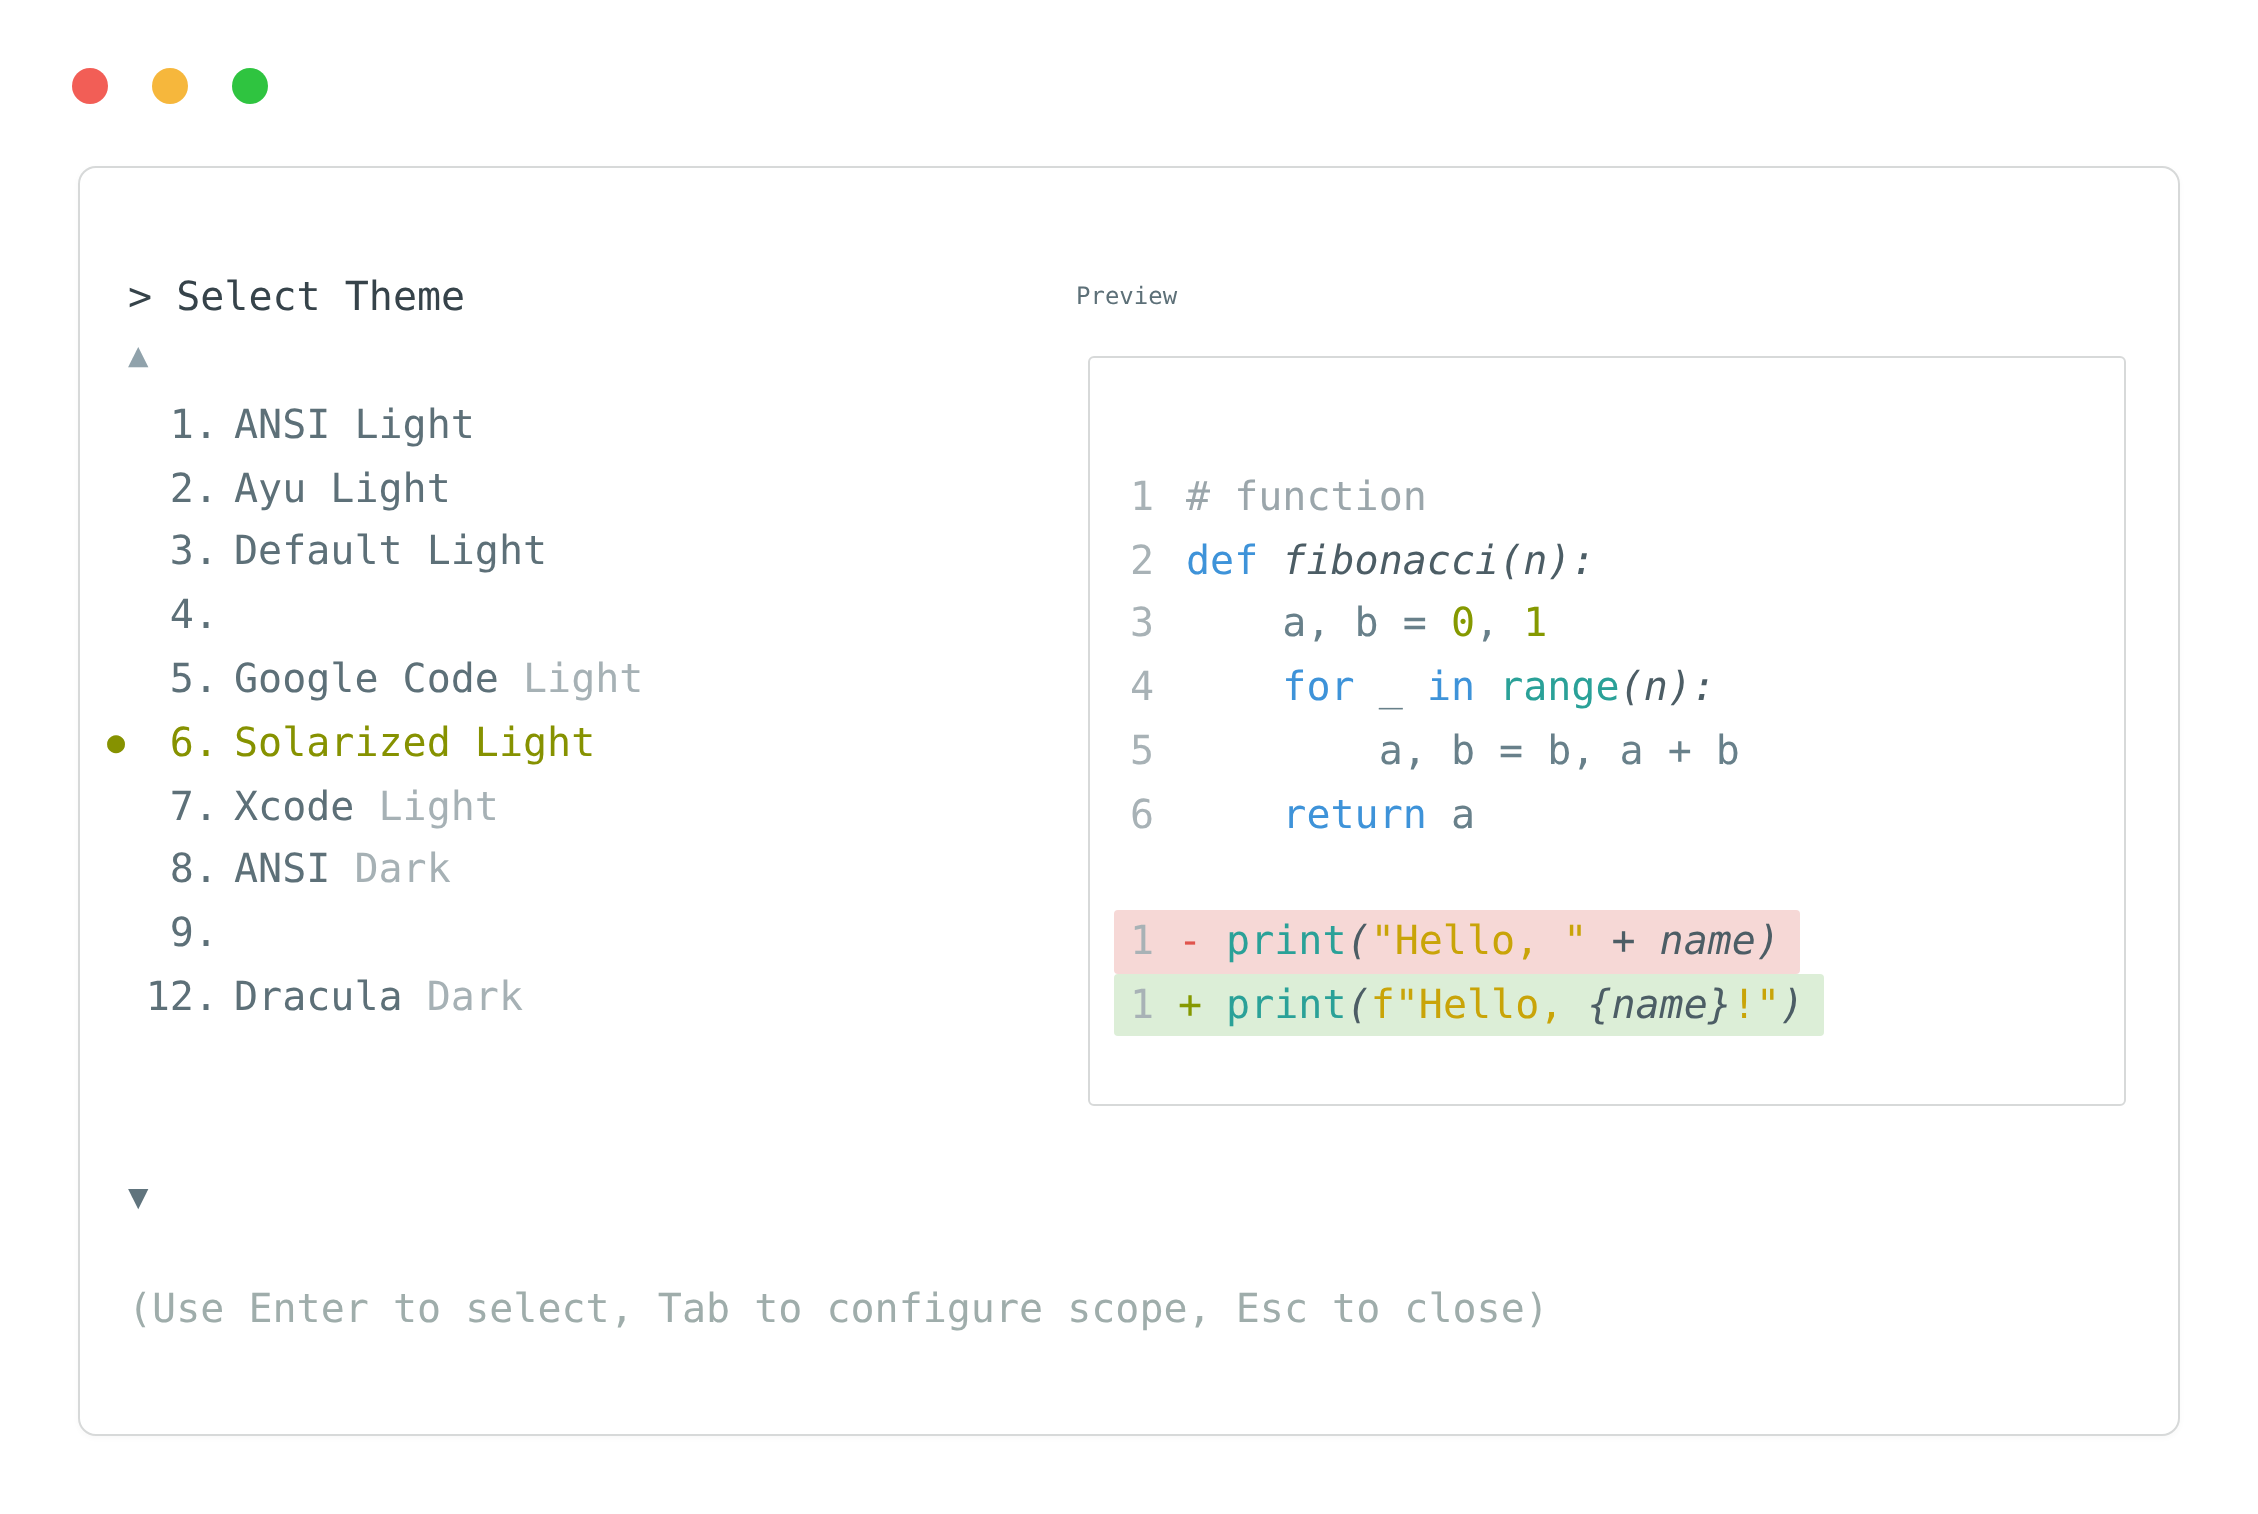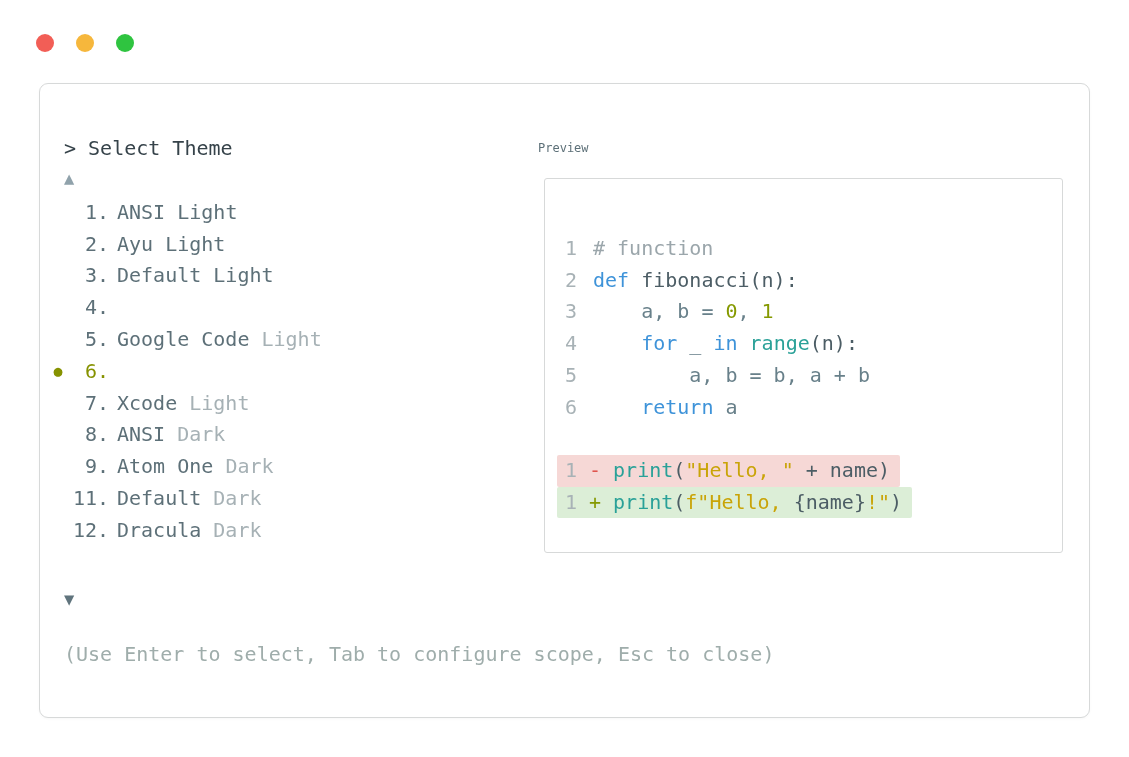--- a/index.html
+++ b/index.html
@@ -54,21 +54,21 @@
   .diff-chip{display:inline-block;border-radius:2px;padding:0 10px 0 8px;}
   .diff-row.removed .diff-chip{background:var(--removed-bg);}
   .diff-row.added .diff-chip{background:var(--added-bg);}
   .diff-chip .lnum-d{display:inline-block;width:12px;text-align:right;color:var(--line-number);}
   .diff-chip .sign{display:inline-block;margin:0 12px;}
   .diff-row.removed .sign{color:var(--removed-sign);}
   .diff-row.added .sign{color:var(--added-sign);}
 
   .tok-comment{color:var(--comment);} .tok-keyword{color:var(--keyword);}
   .tok-builtin{color:var(--builtin);} .tok-string{color:var(--string);}
-  .tok-number{color:var(--number);}  .tok-ident{color:var(--ident);}
+  .tok-number{color:var(--number);}  .tok-ident{color:var(--ident);font-style:italic;}
   .tok-var{color:var(--variable);}   .tok-plain{color:var(--ident);}
 </style>
 </head>
 <body>
 
 <div class="traffic-lights" id="traffic-lights">
     <div class="traffic-light" style="background: rgb(242, 94, 86);"></div>
     <div class="traffic-light" style="background: rgb(246, 183, 60);"></div>
     <div class="traffic-light" style="background: rgb(47, 196, 64);"></div>
   </div>
@@ -77,25 +77,24 @@
   <div class="prompt">&gt; Select Theme</div>
   <div class="preview-label">Preview</div>
 
   <div class="scroll-up">▲</div>
   <div class="theme-list" id="theme-list">
       <div class="theme-item"><span class="bullet">●</span><span class="num">1.</span><span class="label">ANSI <span class="variant">Light</span></span></div>
       <div class="theme-item"><span class="bullet">●</span><span class="num">2.</span><span class="label">Ayu <span class="variant">Light</span></span></div>
       <div class="theme-item"><span class="bullet">●</span><span class="num">3.</span><span class="label">Default <span class="variant">Light</span></span></div>
       <div class="theme-item"><span class="bullet">●</span><span class="num">4.</span></div>
       <div class="theme-item"><span class="bullet">●</span><span class="num">5.</span><span class="label">Google Code <span class="variant muted">Light</span></span></div>
-      <div class="theme-item selected"><span class="bullet">●</span><span class="num">6.</span></div>
+      <div class="theme-item selected"><span class="bullet">●</span><span class="num">6.</span><span class="label">Solarized <span class="variant">Light</span></span></div>
       <div class="theme-item"><span class="bullet">●</span><span class="num">7.</span><span class="label">Xcode <span class="variant muted">Light</span></span></div>
       <div class="theme-item"><span class="bullet">●</span><span class="num">8.</span><span class="label">ANSI <span class="variant muted">Dark</span></span></div>
-      <div class="theme-item"><span class="bullet">●</span><span class="num">9.</span><span class="label">Atom One <span class="variant muted">Dark</span></span></div>
-      <div class="theme-item"><span class="bullet">●</span><span class="num">11.</span><span class="label">Default <span class="variant muted">Dark</span></span></div>
+      <div class="theme-item"><span class="bullet">●</span><span class="num">9.</span></div>
       <div class="theme-item"><span class="bullet">●</span><span class="num">12.</span><span class="label">Dracula <span class="variant muted">Dark</span></span></div>
     </div>
   <div class="scroll-down">▼</div>
 
   <div class="hint">(Use Enter to select, Tab to configure scope, Esc to close)</div>
 
   <div class="preview-box">
     <div class="code" id="code"><div class="code-line"><span class="lnum">1</span><span class="tok-comment"># function</span></div><div class="code-line"><span class="lnum">2</span><span class="tok-keyword">def </span><span class="tok-ident">fibonacci(n):</span></div><div class="code-line"><span class="lnum">3</span><span class="tok-plain">    </span><span class="tok-var">a, b = </span><span class="tok-number">0</span><span class="tok-var">, </span><span class="tok-number">1</span></div><div class="code-line"><span class="lnum">4</span><span class="tok-plain">    </span><span class="tok-keyword">for </span><span class="tok-var">_ </span><span class="tok-keyword">in </span><span class="tok-builtin">range</span><span class="tok-ident">(n):</span></div><div class="code-line"><span class="lnum">5</span><span class="tok-plain">        </span><span class="tok-var">a, b = b, a + b</span></div><div class="code-line"><span class="lnum">6</span><span class="tok-plain">    </span><span class="tok-keyword">return </span><span class="tok-var">a</span></div><div class="blank-line"></div><div class="diff-row removed"><span class="diff-chip"><span class="lnum-d">1</span><span class="sign">-</span><span class="tok-builtin">print</span><span class="tok-ident">(</span><span class="tok-string">"Hello, "</span><span class="tok-ident"> + name</span><span class="tok-ident">)</span></span></div><div class="diff-row added"><span class="diff-chip"><span class="lnum-d">1</span><span class="sign">+</span><span class="tok-builtin">print</span><span class="tok-ident">(</span><span class="tok-string">f</span><span class="tok-string">"Hello, </span><span class="tok-ident">{name}</span><span class="tok-string">!"</span><span class="tok-ident">)</span></span></div></div>
   </div>
 </div>

